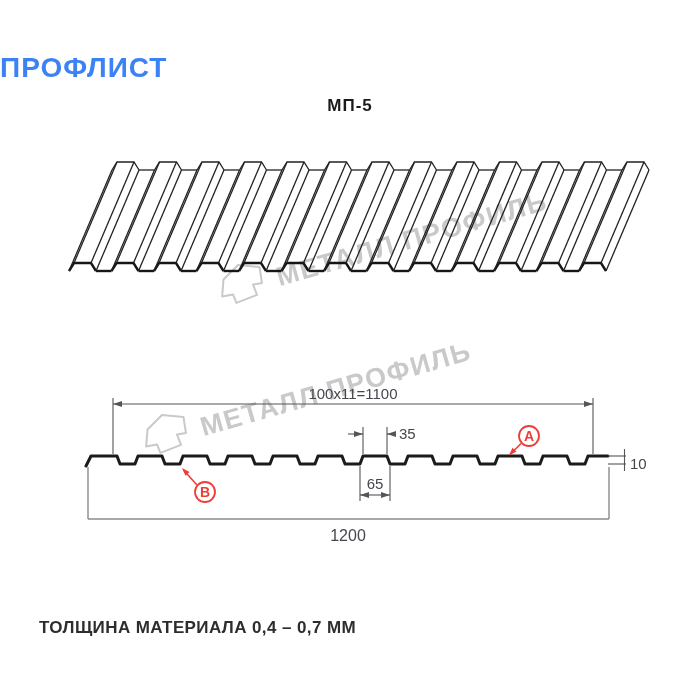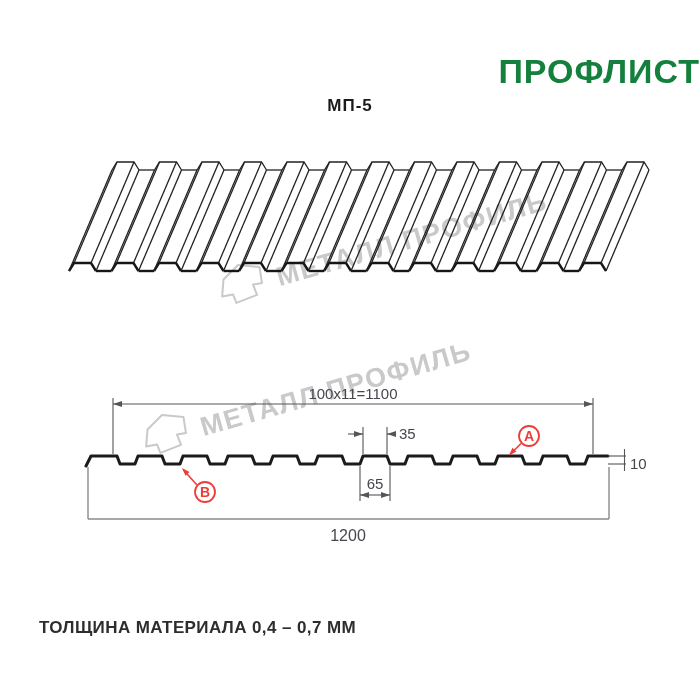--- a/index.html
+++ b/index.html
@@ -1,19 +1,19 @@
 <!DOCTYPE html>
 <html><head>
 <meta charset="utf-8">
 <style>
   html,body{margin:0;padding:0;background:#ffffff;}
   body{width:700px;height:700px;position:relative;overflow:hidden;
        font-family:"Liberation Sans","DejaVu Sans",sans-serif;}
-  .page-title{position:absolute;left:0;top:52px;width:700px;text-align:right;
-       font-size:34px;font-weight:800;letter-spacing:1px;color:#15803d;}
+  .page-title{position:absolute;left:0;top:52px;width:700px;text-align:left;
+       font-size:28px;font-weight:800;letter-spacing:1px;color:#3b82f6;}
   .page-subtitle{position:absolute;left:0;top:96px;width:700px;text-align:center;
        font-size:17px;font-weight:700;letter-spacing:1px;color:#1b1b1b;}
   .footer-note{position:absolute;left:0;top:618px;width:700px;text-align:left;
        font-size:17px;font-weight:700;letter-spacing:.4px;color:#2d2d2d;margin-left:39px;}
   svg{position:absolute;left:0;top:0;}
   .wm-text{font-size:27px;font-weight:700;letter-spacing:1.5px;fill:#c9c9c9;}
   .dim-text{font-size:15px;fill:#46464c;}
   .marker-text{font-size:14px;font-weight:700;}
 </style>
 </head>

